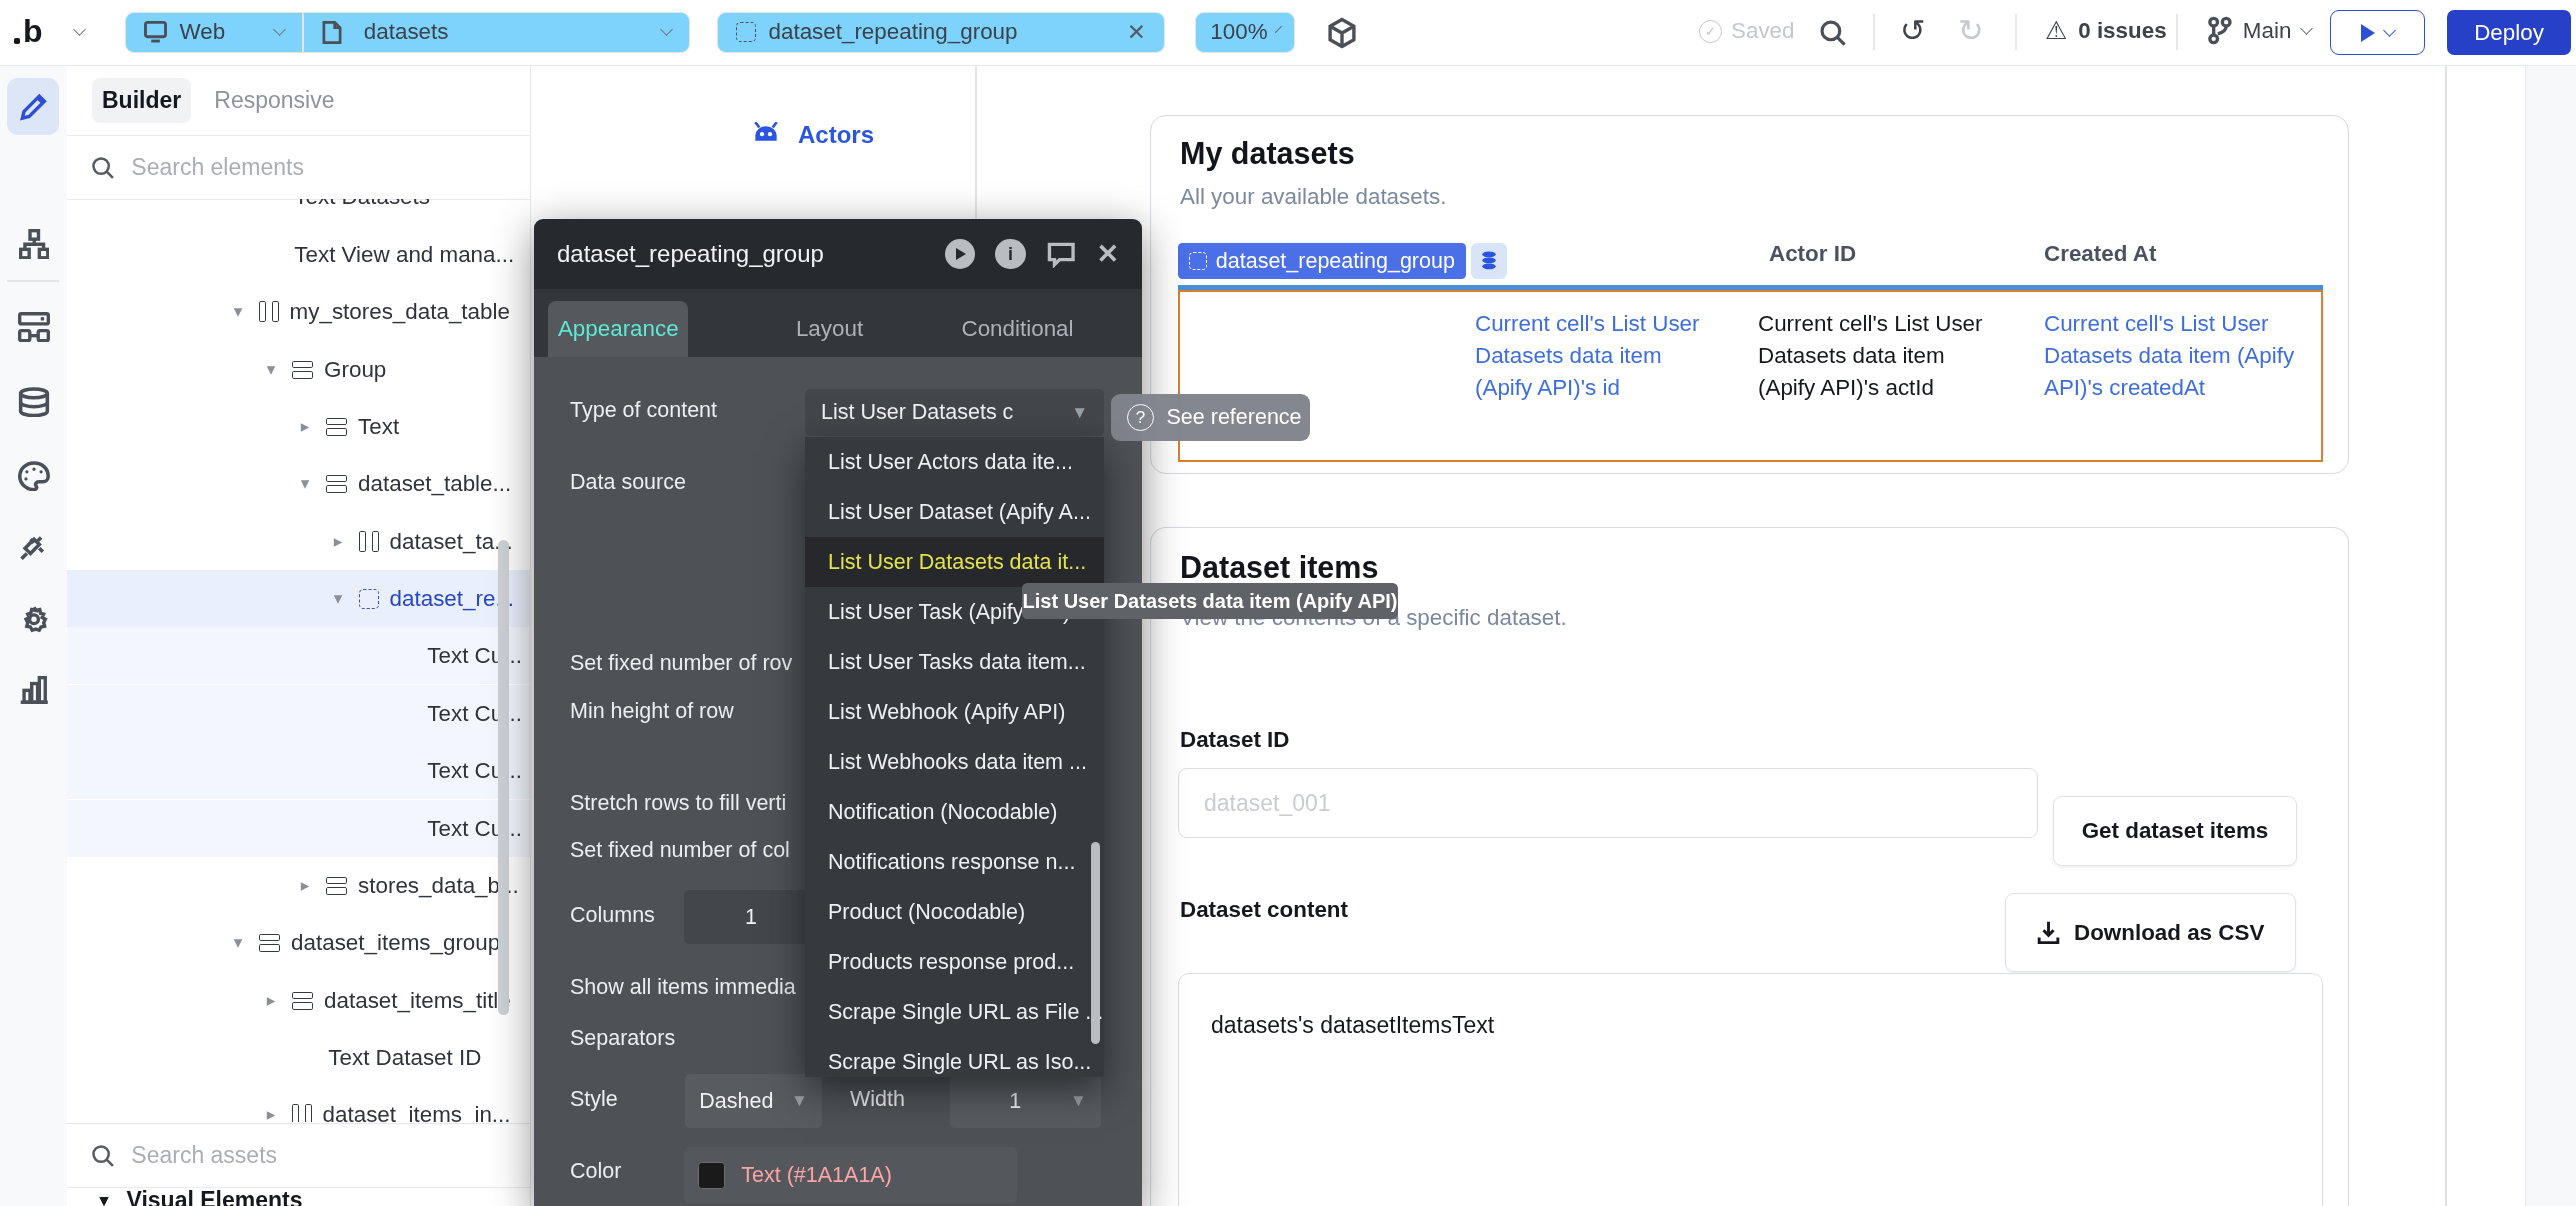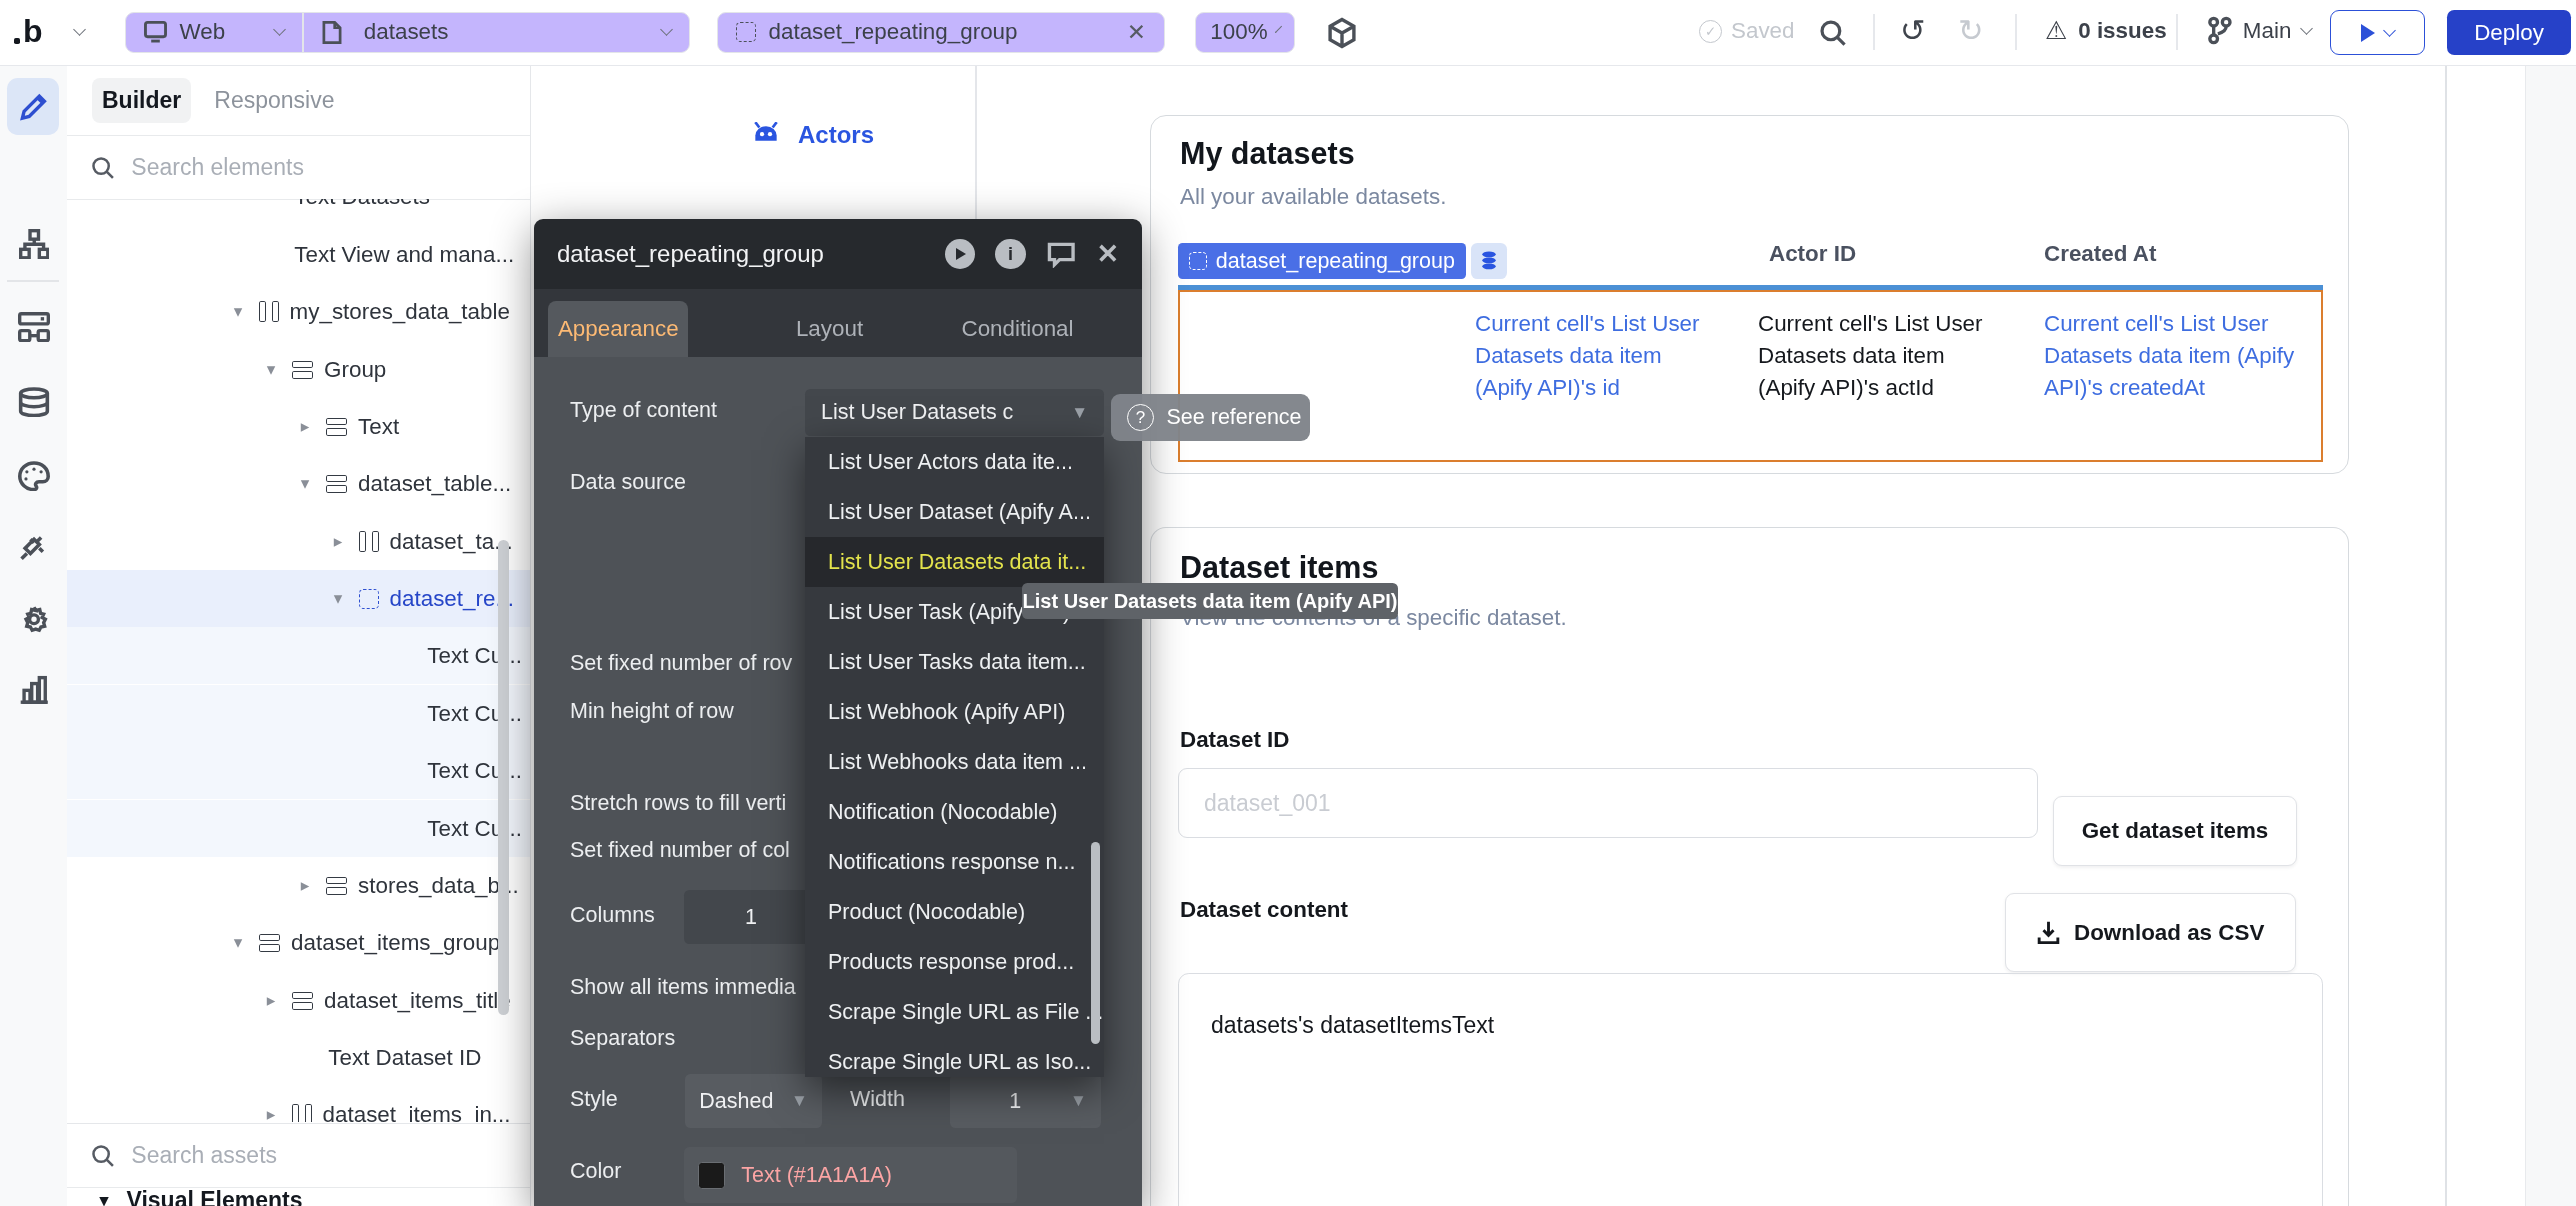--- a/index.html
+++ b/index.html
@@ -4,21 +4,21 @@
 <style>
   html,body{margin:0;padding:0;background:#ffffff;}
   body{width:2576px;height:1206px;overflow:hidden;font-family:"Liberation Sans",sans-serif;position:relative;}
   .abs{position:absolute;}
   .flex{display:flex;align-items:center;}
   .chev{width:8px;height:8px;border-right:1.8px solid #6b7078;border-bottom:1.8px solid #6b7078;transform:rotate(45deg);display:inline-block;margin-top:-4.5px;}
   
   #toolbar{left:0;top:0;width:2576px;height:65px;background:#fff;border-bottom:0.9px solid #e6e8ec;z-index:30;}
   .logo{left:23px;top:12.5px;font-size:32px;font-weight:bold;color:#14181f;}
   .logo-dot{position:absolute;left:-9px;bottom:5.4px;width:6.3px;height:6.3px;background:#14181f;border-radius:1.8px;}
-  .tb-box{border:1.8px solid #e3e5e9;border-radius:9px;background:#c4b5fd;height:41px;box-sizing:border-box;}
+  .tb-box{border:1.8px solid #e3e5e9;border-radius:9px;background:#7dd3fc;height:41px;box-sizing:border-box;}
   .tb-text{font-size:22.4px;color:#3c414a;}
   .seg-div{width:1.8px;height:39px;background:#e3e5e9;}
   .icon-stroke{stroke:#4b5058;fill:none;stroke-width:2;}
   .tb-muted{color:#c3c7cd;}
   .vdiv{width:1.8px;height:36px;background:#e6e8ec;}
   #preview-btn{border:1.8px solid #2c50d8;border-radius:9px;height:45px;box-sizing:border-box;gap:10.8px;justify-content:center;}
   .play-tri{width:0;height:0;border-left:14.3px solid #2c50d8;border-top:9px solid transparent;border-bottom:9px solid transparent;}
   .chev-blue{border-color:#2c50d8;}
   #deploy-btn{background:#2641c8;color:#fff;font-size:22.4px;border-radius:7.2px;height:45px;display:flex;align-items:center;justify-content:center;}
   
@@ -78,21 +78,21 @@
   .cv-btn{background:#fff;border:1.8px solid #e0e2e6;border-radius:9px;box-sizing:border-box;display:flex;align-items:center;justify-content:center;font-size:22.4px;font-weight:bold;color:#15181d;gap:14.3px;box-shadow:0 1.8px 3.6px rgba(20,24,31,0.06);margin-top:28px;}
   .content-box{border:1.8px solid #dadde2;border-radius:10.8px;box-sizing:border-box;font-size:23px;color:#15181d;padding:38px 0 0 32px;}
   
   #prop-panel{left:534px;top:219px;width:608px;height:988px;z-index:20;box-shadow:0 10.8px 43px rgba(0,0,0,0.45);border-radius:9px 9px 0 0;overflow:hidden;}
   .pp-header{left:0;top:0;width:608px;height:70px;background:#26292d;display:flex;align-items:center;padding:0 23px;box-sizing:border-box;}
   .pp-title{color:#f2f3f5;font-size:24px;flex:1;}
   .pp-hicons{display:flex;align-items:center;gap:20px;}
   .pp-circle{width:30.5px;height:30.5px;border-radius:50%;background:#b9bdc2;display:flex;align-items:center;justify-content:center;}
   .pp-x{color:#b9bdc2;font-size:27px;font-weight:bold;}
   .pp-tabs{left:0;top:70px;width:608px;height:68px;background:#33363b;}
-  .pp-tab-active{left:14.3px;top:11.7px;width:140px;height:56px;background:#55595e;border-radius:8px 8px 0 0;display:flex;align-items:center;justify-content:center;color:#fdba74;font-size:22.4px;}
+  .pp-tab-active{left:14.3px;top:11.7px;width:140px;height:56px;background:#55595e;border-radius:8px 8px 0 0;display:flex;align-items:center;justify-content:center;color:#5eead4;font-size:22.4px;}
   .pp-tab{position:absolute;top:11.7px;height:56px;display:flex;align-items:center;justify-content:center;color:#aeb2b8;font-size:22.4px;}
   .pp-body{left:0;top:138px;width:608px;height:850px;background:#4e5257;}
   .pp-label{position:absolute;left:36px;color:#eceef0;font-size:21.5px;white-space:nowrap;}
   .pp-select{position:absolute;background:#43474c;border-radius:5.4px;display:flex;align-items:center;color:#f0f1f3;font-size:21.5px;padding:0 16px;box-sizing:border-box;justify-content:space-between;}
   .tri{color:#9aa0a7;font-size:17px;}
   .pp-ctl{position:absolute;background:#585c61;border-radius:5.4px;display:flex;align-items:center;justify-content:space-between;color:#f0f1f3;font-size:21.5px;padding:0 14.3px;box-sizing:border-box;}
   .swatch{width:25px;height:25px;background:#1a1a1a;border:1.8px solid #6a6e73;border-radius:3.6px;}
   .color-link{color:#fca5a5;font-size:21.5px;}
   
   #type-dropdown{left:805px;top:437px;width:299px;height:640px;background:#36393e;z-index:25;box-shadow:0 12.5px 36px rgba(0,0,0,0.5);overflow:hidden;}

